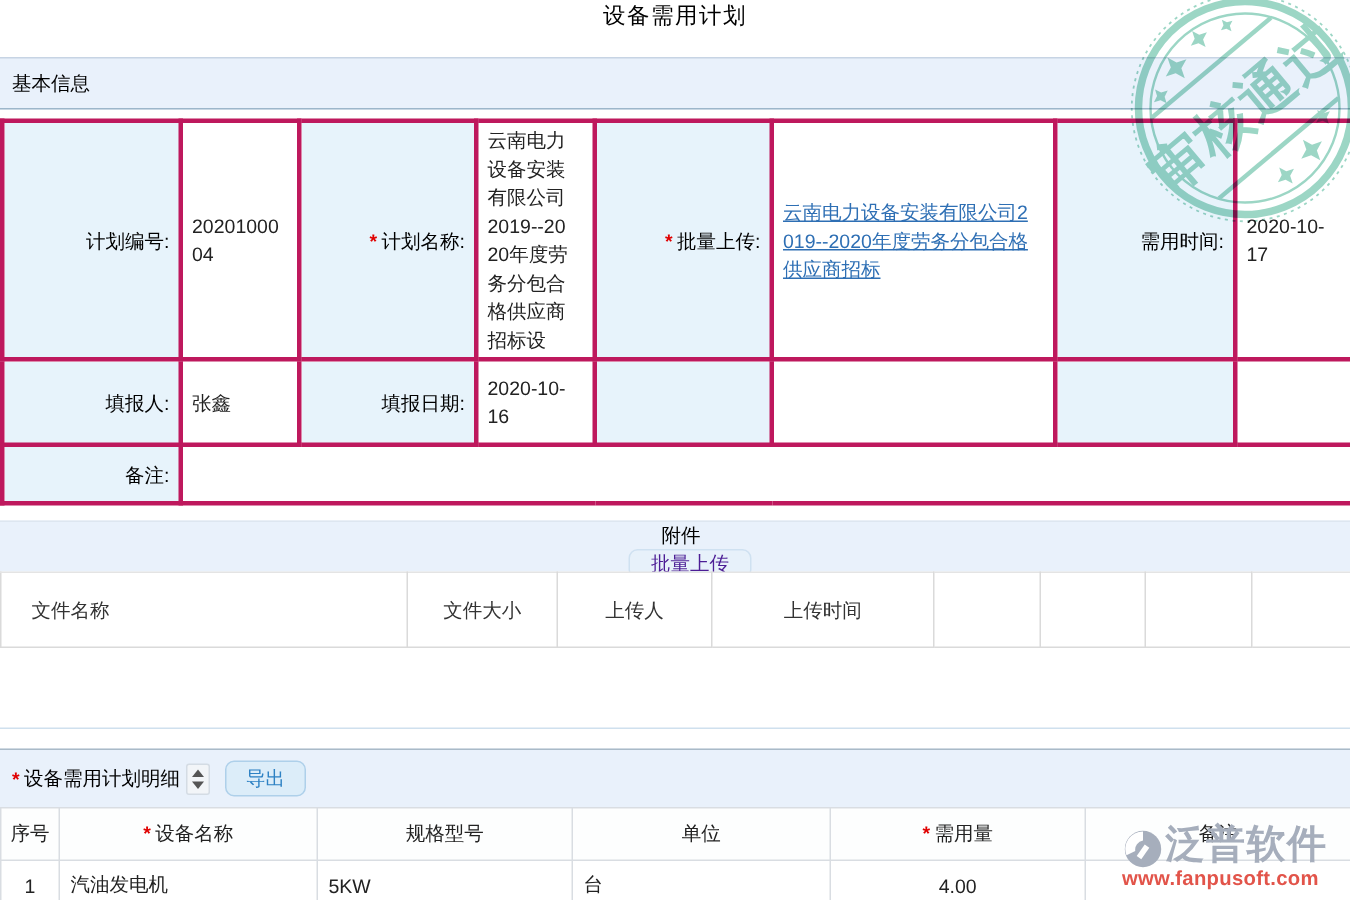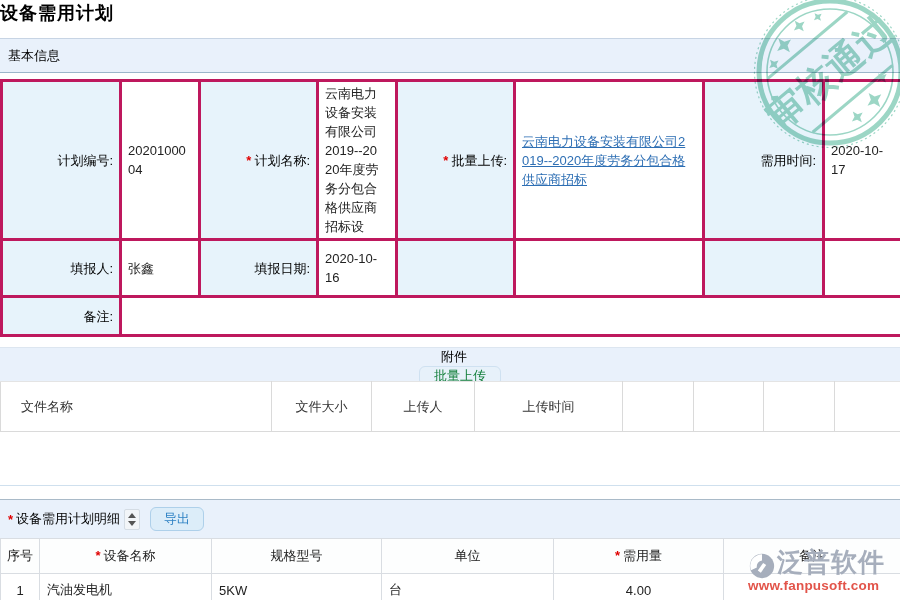--- a/index.html
+++ b/index.html
@@ -1,22 +1,22 @@
 <!DOCTYPE html>
 <html><head>
 <meta charset="utf-8">
 <style>
   html,body{margin:0;padding:0;}
   body{width:900px;height:600px;background:#fff;font-family:"Liberation Sans",sans-serif;
        font-size:13px;color:#000;position:relative;overflow:hidden;}
   #app{position:absolute;inset:0;width:900px;height:600px;}
 
   
-  .page-title{position:absolute;top:1px;left:0;width:100%;text-align:left;
-              font-size:18px;font-weight:bold;letter-spacing:1px;}
+  .page-title{position:absolute;top:1px;left:0;width:100%;text-align:center;
+              font-size:15px;font-weight:normal;letter-spacing:1px;}
 
   
   .section-bar{position:absolute;left:0;width:900px;background:#e9f1fb;box-sizing:border-box;
                display:flex;align-items:center;padding-left:8px;}
   #basic-bar{top:38px;height:35px;border-top:1px solid #c7d4e4;border-bottom:1px solid #9cb6ca;}
   #attach-bar{top:347px;height:34px;border-top:1px solid #dde6f0;flex-direction:column;}
   #detail-bar{top:499px;height:39px;border-top:1px solid #a9bac8;}
   .divider-line{position:absolute;left:0;width:900px;height:0;border-top:1px solid #cfe0ee;top:485px;}
 
   
@@ -24,21 +24,21 @@
   #form-table td{border:3px solid #be185d;vertical-align:middle;line-height:19px;overflow:hidden;}
   #form-table td.lbl{background:#e7f3fb;text-align:right;padding:2px 6px 2px 2px;}
   #form-table td.val{background:#fff;padding:2px 12px 2px 6px;word-break:break-all;color:#222;}
   .req{color:#e00000;margin-right:3px;font-weight:bold;}
   a.cell-link{color:#2e6fb4;text-decoration:underline;cursor:pointer;}
 
   
   .btn{display:inline-flex;align-items:center;justify-content:center;border-radius:6px;
        box-sizing:border-box;cursor:pointer;font-size:13px;}
   #batch-upload-btn{margin-left:12px;height:20px;padding:0 14px;background:#e7f1fa;
-       border:1px solid #cfe1f1;color:#15803d;}
+       border:1px solid #cfe1f1;color:#4c1d95;}
   #export-btn{margin-left:10px;height:24px;padding:4px 13px;background:#dcedf9;
        border:1px solid #aed0ea;color:#2e82c4;}
 
   
   #attach-table{position:absolute;top:381px;left:0;width:900px;border-collapse:collapse;table-layout:fixed;}
   #attach-table td{border:1px solid #dadada;border-top:1px solid #e4e4e4;background:#fff;height:47px;
        text-align:center;color:#333;}
   #attach-table td.first{text-align:left;padding-left:20px;}
 
   

